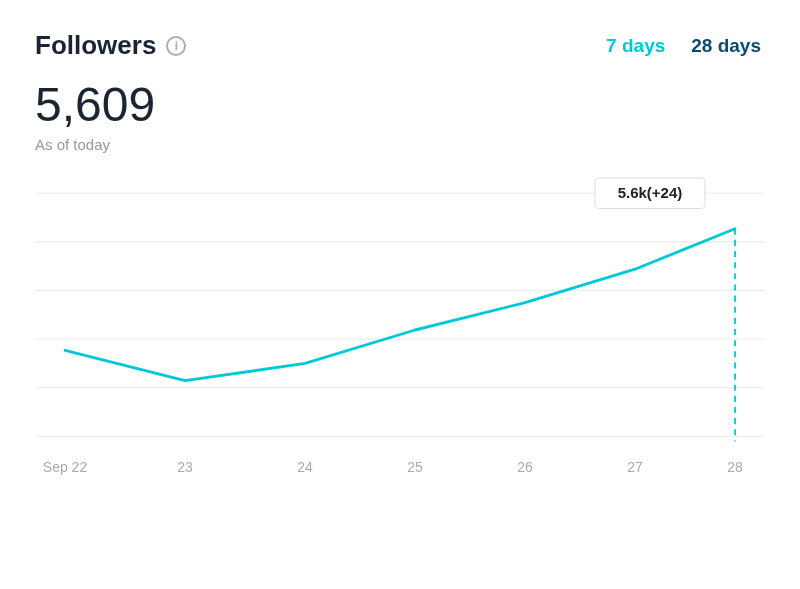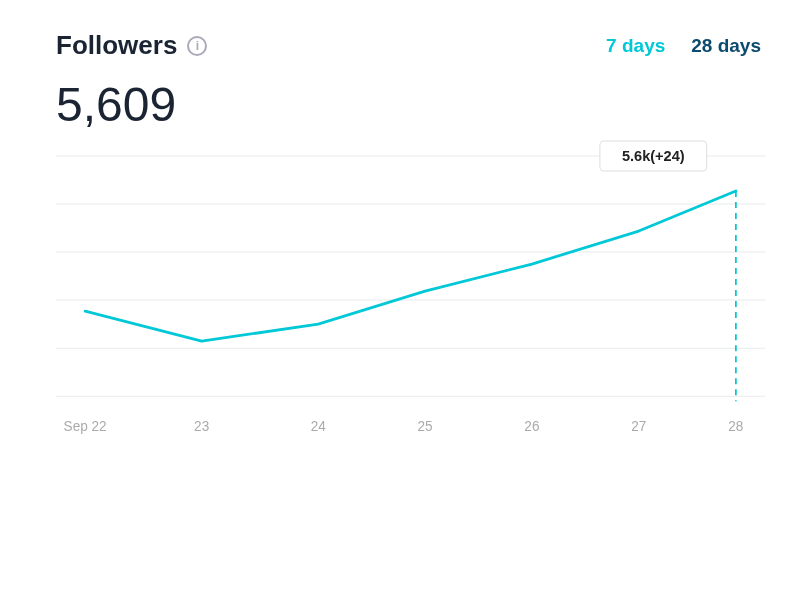--- a/index.html
+++ b/index.html
@@ -7,21 +7,21 @@
       background: #fff;
       font-family: -apple-system, BlinkMacSystemFont, 'Segoe UI', Helvetica, Arial, sans-serif;
       width: 800px;
       height: 589px;
       overflow: hidden;
     }
     .card {
       background: #fff;
       width: 800px;
       height: 466px;
-      padding: 30px 35px 20px 56px;
+      padding: 30px 35px 20px 35px;
       display: flex;
       flex-direction: column;
       justify-content: space-between;
     }
     .header {
       display: flex;
       align-items: center;
       justify-content: space-between;
       margin-bottom: 18px;
     }
@@ -99,20 +99,21 @@
         <span>i</span>
       </div>
     </div>
     <div class="header-right">
       <button class="period-btn active">7 days</button>
       <button class="period-btn inactive">28 days</button>
     </div>
   </div>
 
   <div class="stat-value">5,609</div>
+  <div class="stat-label">As of today</div>
 
   <div class="chart-area">
     <svg class="chart" viewBox="0 0 730 310" preserveAspectRatio="none">
 
       <line x1="0" y1="20" x2="730" y2="20" stroke="#e8eaed" stroke-width="1"></line>
       <line x1="0" y1="68" x2="730" y2="68" stroke="#e8eaed" stroke-width="1"></line>
       <line x1="0" y1="116" x2="730" y2="116" stroke="#e8eaed" stroke-width="1"></line>
       <line x1="0" y1="164" x2="730" y2="164" stroke="#e8eaed" stroke-width="1"></line>
       <line x1="0" y1="212" x2="730" y2="212" stroke="#e8eaed" stroke-width="1"></line>
       <line x1="0" y1="260" x2="730" y2="260" stroke="#e8eaed" stroke-width="1"></line>

